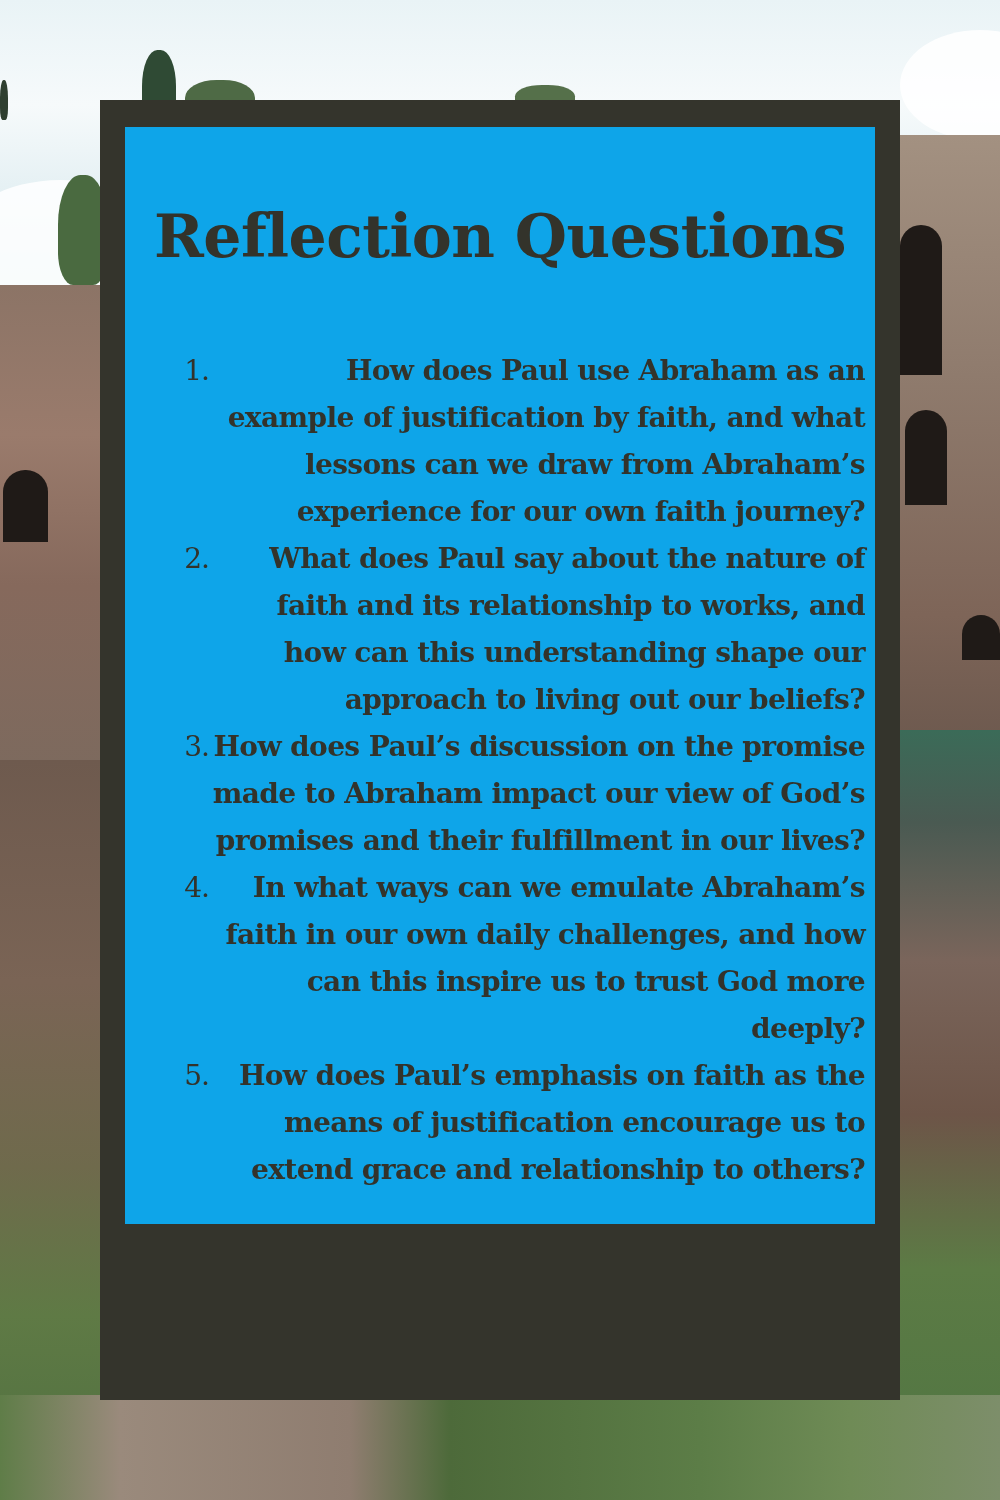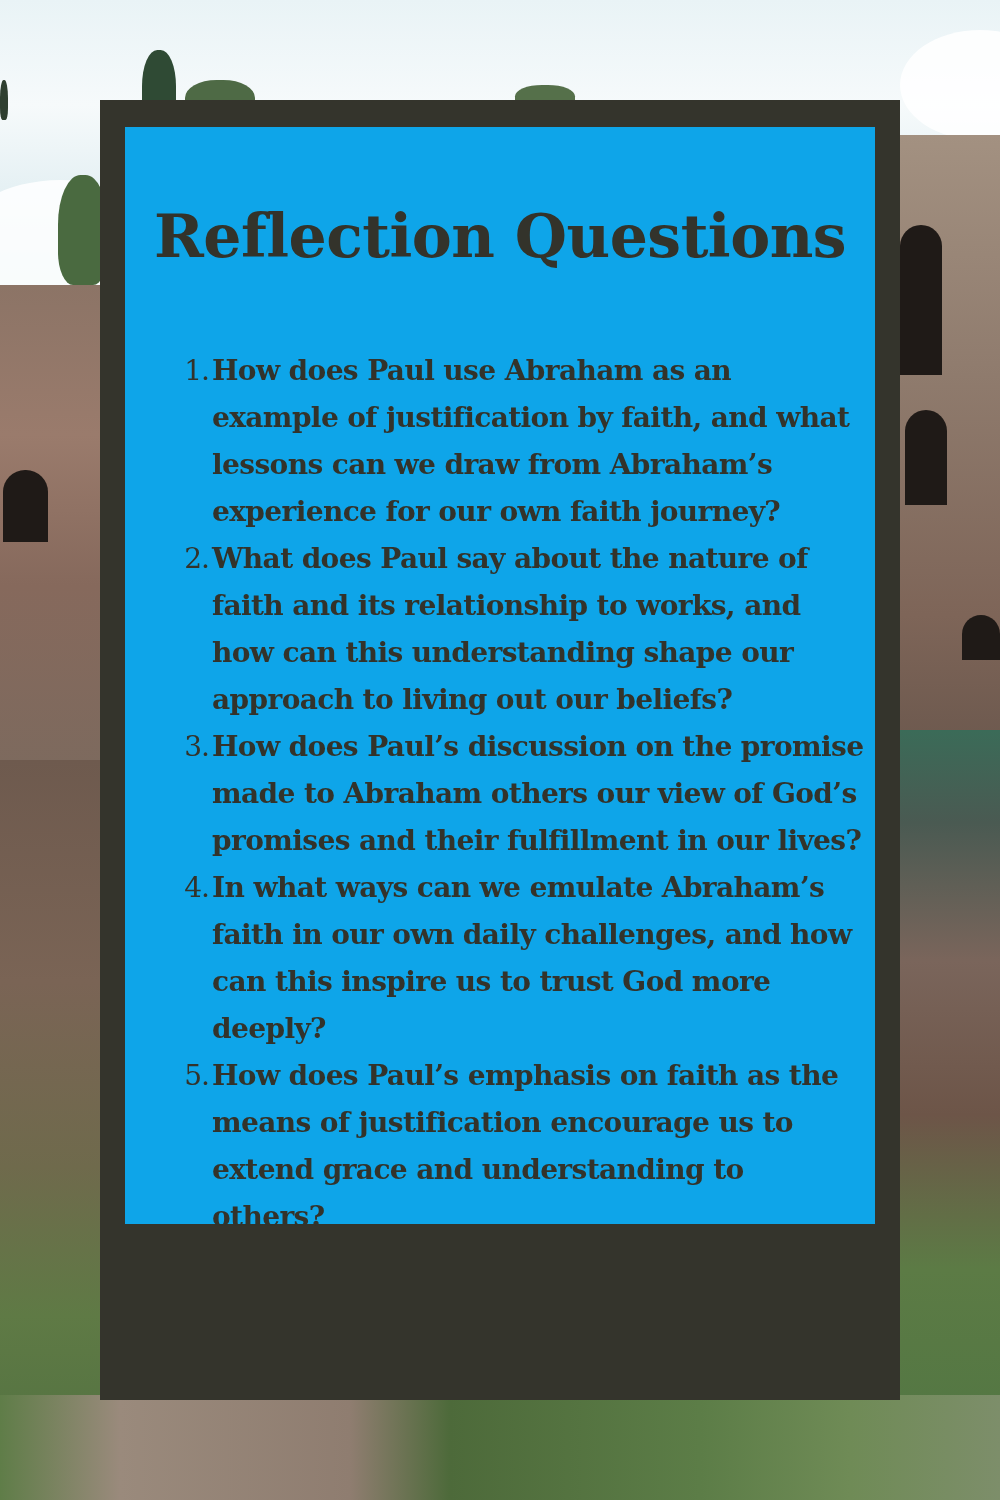--- a/index.html
+++ b/index.html
@@ -48,21 +48,21 @@
     .list {
       position: absolute; left: 50px; top: 220px; width: 690px;
       margin: 0; padding: 0; list-style: none;
       color: #33332b;
     }
     .q { position: relative; padding-left: 37px; font-size: 28px; line-height: 47px; }
     .q .num {
       position: absolute; left: 0; top: 0; width: 34px; text-align: right;
       font-weight: normal; letter-spacing: -1px;
     }
-    .q .txt { font-weight: bold; letter-spacing: -0.6px; display: block; }
+    .q .txt { font-weight: bold; letter-spacing: -0.6px; display: block; text-align: right; }
   </style>
 </head>
 <body>
 
 <div class="bg">
   <div class="sky"></div>
   <div class="sky-cloud" style="left:-40px;top:180px;width:200px;height:120px;"></div>
   <div class="sky-cloud" style="left:900px;top:30px;width:160px;height:110px;"></div>
   <div class="tree" style="left:142px;top:50px;width:34px;height:80px;background:#2f4a34;"></div>
   <div class="tree" style="left:185px;top:80px;width:70px;height:40px;background:#4e6a45;"></div>
@@ -89,25 +89,25 @@
       <li class="q">
         <span class="num">1.</span>
         <span class="txt">How does Paul use Abraham as an example of justification by faith, and what lessons can we draw from Abraham’s experience for our own faith journey?</span>
       </li>
       <li class="q">
         <span class="num">2.</span>
         <span class="txt">What does Paul say about the nature of faith and its relationship to works, and how can this understanding shape our approach to living out our beliefs?</span>
       </li>
       <li class="q">
         <span class="num">3.</span>
-        <span class="txt">How does Paul’s discussion on the promise made to Abraham others our view of God’s promises and their fulfillment in our lives?</span>
+        <span class="txt">How does Paul’s discussion on the promise made to Abraham impact our view of God’s promises and their fulfillment in our lives?</span>
       </li>
       <li class="q">
         <span class="num">4.</span>
         <span class="txt">In what ways can we emulate Abraham’s faith in our own daily challenges, and how can this inspire us to trust God more deeply?</span>
       </li>
       <li class="q">
         <span class="num">5.</span>
-        <span class="txt">How does Paul’s emphasis on faith as the means of justification encourage us to extend grace and understanding to others?</span>
+        <span class="txt">How does Paul’s emphasis on faith as the means of justification encourage us to extend grace and relationship to others?</span>
       </li>
     </ol>
   </div>
 </div>
 
 </body></html>

